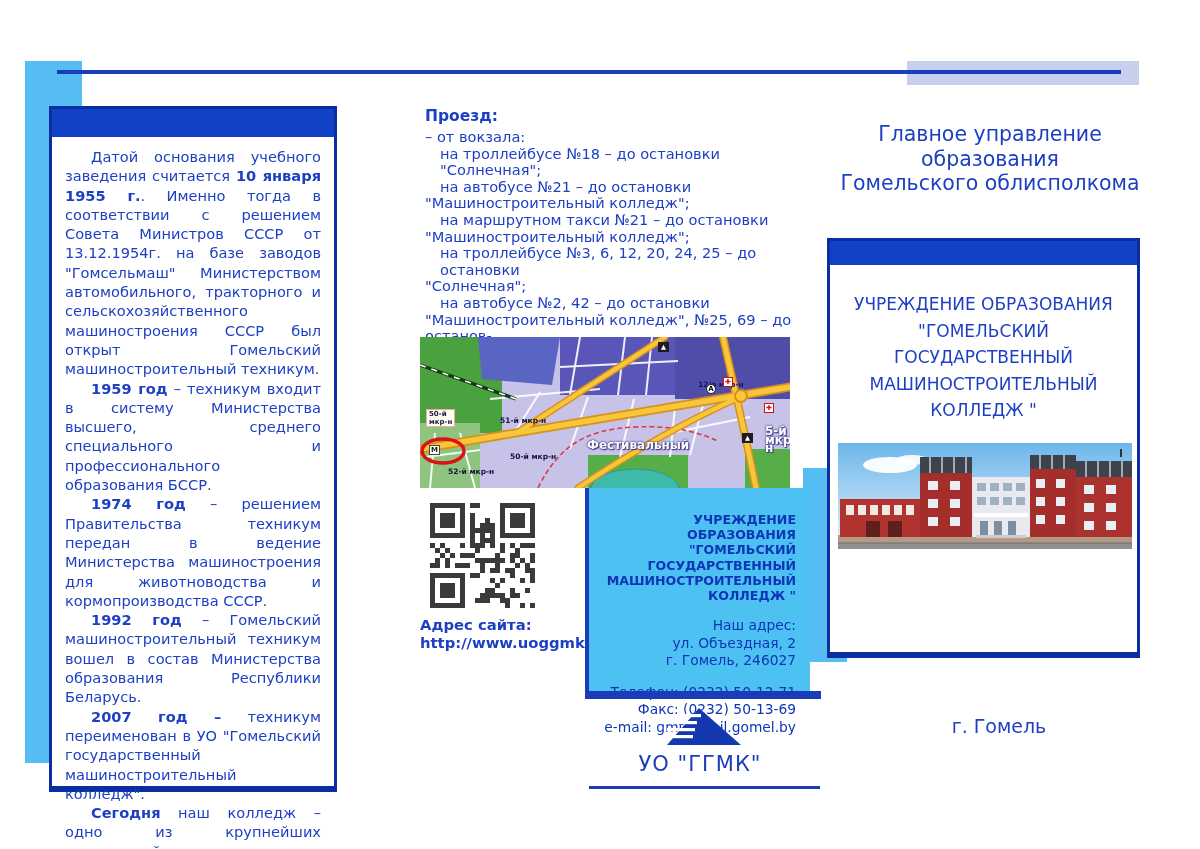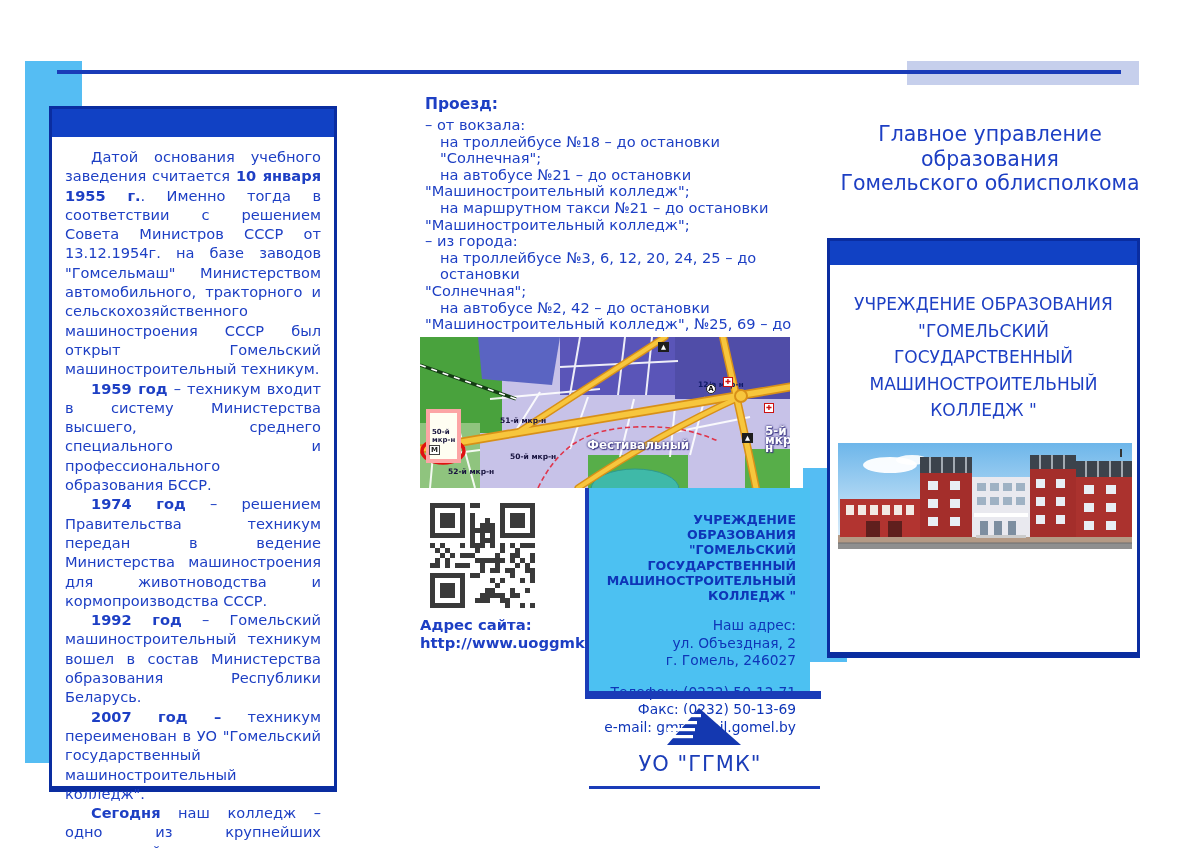--- a/index.html
+++ b/index.html
@@ -33,32 +33,32 @@
   }
   #history-header{height:28px;background:var(--bar);}
   #history-body{
     padding:10px 13px 0 13px;font-size:14.6px;line-height:19.3px;
     text-align:justify;color:var(--blue);
   }
   .hist-p{text-indent:26px;margin:0;}
   .hist-p .b{font-weight:bold;}
 
   
-  #transit{left:425px;top:95px;width:378px;}
+  #transit{left:425px;top:107px;width:378px;}
   #transit-title{font-weight:bold;font-size:15.5px;margin-bottom:4px;}
   .t-line{font-size:14.6px;line-height:16.6px;}
   .t-line.ind{padding-left:15px;}
 
   
   #map{left:420px;top:337px;width:370px;height:151px;overflow:hidden;}
   #map svg{position:absolute;left:0;top:0;}
   #map-labels{position:absolute;left:0;top:0;width:370px;height:151px;}
   .ml{position:absolute;font-family:"DejaVu Sans",sans-serif;font-weight:bold;
       font-size:7.5px;line-height:8.5px;color:#1c1840;white-space:pre-line;}
-  .ml.chip{background:#fffef2;border:4px solid #fca5a5;padding:15px 2px;font-size:7px;line-height:8px;}
+  .ml.chip{background:#fffef2;border:1px solid #fca5a5;padding:0 2px;font-size:7px;line-height:8px;}
   .ml.dark{color:#17123e;}
   .ml.navy{color:#0e1a66;}
   .ml.whitebold{color:#ffffff;font-size:12px;
       text-shadow:0 0 2px #3f3a85,0 0 2px #3f3a85,1px 1px 1px #3f3a85;margin-left:19px;}
   .ml.icon-a{background:#fff;border:1px solid #222;border-radius:50%;width:10px;height:10px;
       font-size:7px;line-height:9px;text-align:center;color:#000;}
   .ml.icon-cross{background:#fff;border:1px solid #cc1111;color:#cc1111;width:10px;height:10px;
       font-size:7px;line-height:9px;text-align:center;}
   .ml.icon-chip{background:#fff;border:1px solid #444;color:#1a1a1a;width:11px;height:10px;
       font-size:7px;line-height:9px;text-align:center;}
@@ -122,21 +122,20 @@
 
   <div class="abs" id="transit">
     <div id="transit-title">Проезд:</div>
     <div id="transit-lines">
         <div class="t-line">– от вокзала:</div>
         <div class="t-line ind">на троллейбусе №18 – до остановки "Солнечная";</div>
         <div class="t-line ind">на автобусе №21 – до остановки</div>
         <div class="t-line">"Машиностроительный колледж";</div>
         <div class="t-line ind">на маршрутном такси №21 – до остановки</div>
         <div class="t-line">"Машиностроительный колледж";</div>
-        <div class="t-line">– из города:</div>
         <div class="t-line ind">на троллейбусе №3, 6, 12, 20, 24, 25 – до остановки</div>
         <div class="t-line">"Солнечная";</div>
         <div class="t-line ind">на автобусе №2, 42 – до остановки</div>
         <div class="t-line">"Машиностроительный колледж", №25, 69 – до останов-</div>
         <div class="t-line">ки "Солнечная";</div>
         <div class="t-line ind">на маршрутных такси №2, 3, 25 – до остановки</div>
         <div class="t-line">"Солнечная".</div>
       </div>
   </div>
 
@@ -570,14 +569,15 @@
           <rect x="268" y="42" width="10" height="9"></rect>
         <rect x="246" y="60" width="10" height="9"></rect>
           <rect x="268" y="60" width="10" height="9"></rect>
         <rect x="246" y="78" width="10" height="9"></rect>
           <rect x="268" y="78" width="10" height="9"></rect>
       </g>
       <rect x="282" y="6" width="2" height="8" fill="#333"></rect>
     </svg>
   </div>
 
+  <div class="abs" id="city-label">г. Гомель</div>
 
 </div>
 
 </body></html>

